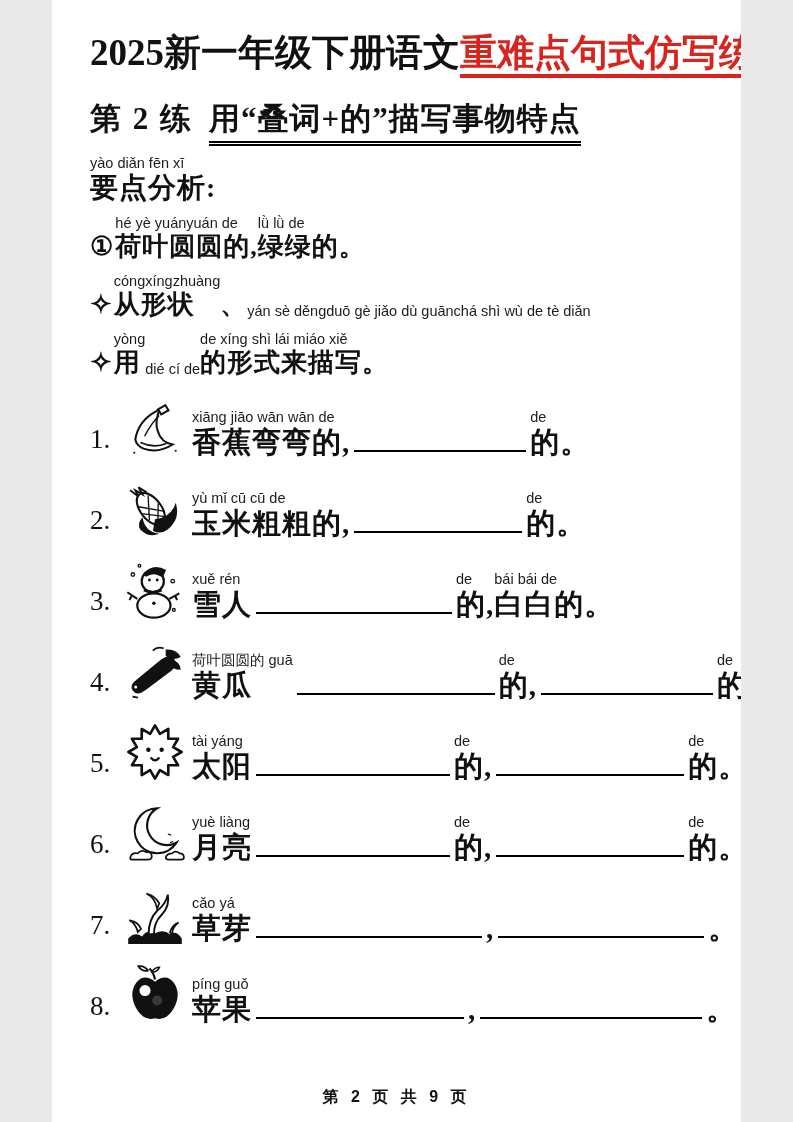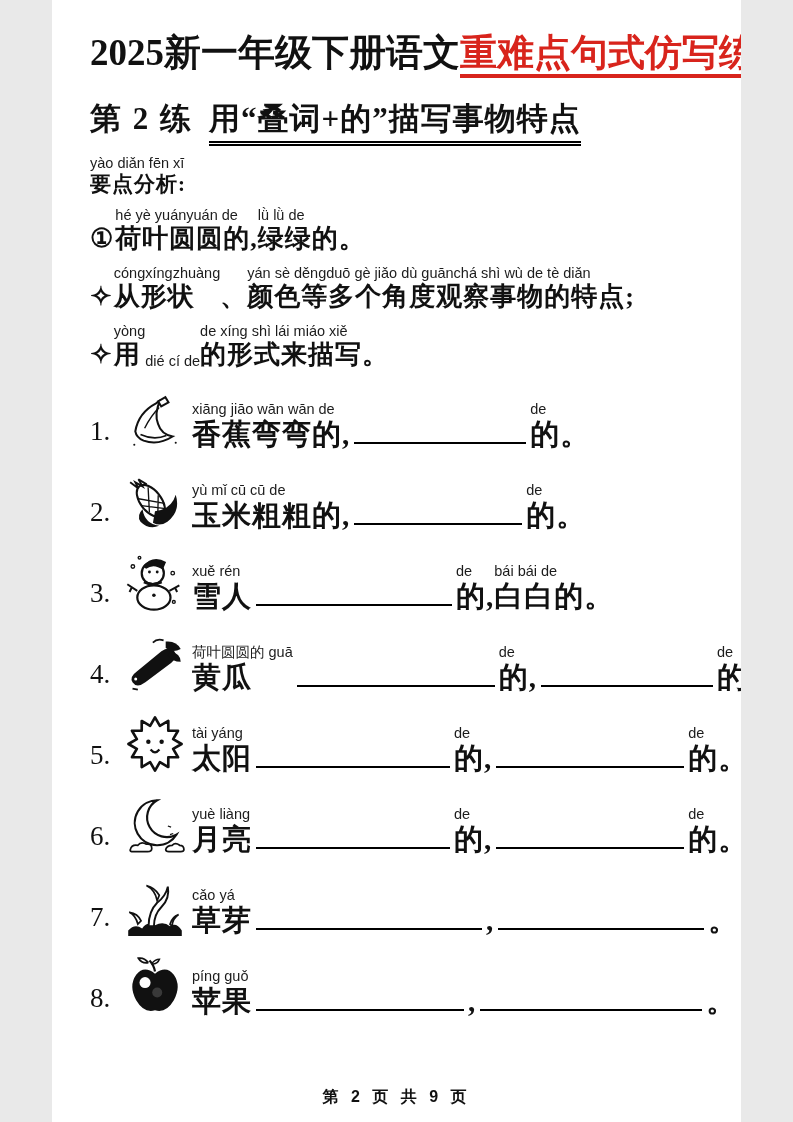--- a/index.html
+++ b/index.html
@@ -25,21 +25,21 @@
   .seg{display:inline-flex;flex-direction:column;align-items:flex-start;}
   .pinyin{
     font-family:"Liberation Sans","DejaVu Sans",sans-serif;
     font-size:14.5px;font-weight:400;color:#1c1c1c;
     line-height:1.05;white-space:nowrap;min-height:16px;
   }
   .cjk{font-weight:700;line-height:1.15;white-space:nowrap;letter-spacing:1px;}
   .bullet{font-weight:700;line-height:1.15;padding-right:2px;}
   
   .analysis-heading{margin-top:16px;}
-  .analysis-heading .cjk{font-size:21px;}
+  .analysis-heading .cjk{font-size:28px;}
   .analysis-line{margin-top:12px;}
   .analysis-line .cjk,.analysis-line .bullet{font-size:26px;}
   
   .exercise-row{display:flex;align-items:flex-end;margin-top:8px;height:73px;}
   .row-num{font-size:27px;font-weight:400;width:32px;flex:0 0 auto;line-height:1.1;padding-bottom:4px;}
   .row-icon{width:66px;height:64px;flex:0 0 auto;display:flex;align-items:flex-end;justify-content:center;margin-right:4px;}
   .row-icon svg{display:block;}
   .exercise-row .cjk{font-size:29px;}
   .blank{
     display:inline-block;border-bottom:2.5px solid #000;
@@ -89,21 +89,20 @@
         <span class="seg">
           <span class="pinyin">cóngxíngzhuàng</span>
           <span class="cjk">从形状</span>
         </span>
         <span class="seg">
           <span class="pinyin">&nbsp;</span>
           <span class="cjk">、</span>
         </span>
         <span class="seg">
           <span class="pinyin">yán sè děngduō gè jiǎo dù guānchá shì wù de tè diǎn</span>
-          <span class="cjk">颜色等多个角度观察事物的特点;</span>
         </span>
       </div>
       <div class="line analysis-line">
         <span class="bullet">✧</span>
         <span class="seg">
           <span class="pinyin">yòng</span>
           <span class="cjk">用</span>
         </span>
         <span class="seg">
           <span class="pinyin">dié cí  de</span>

